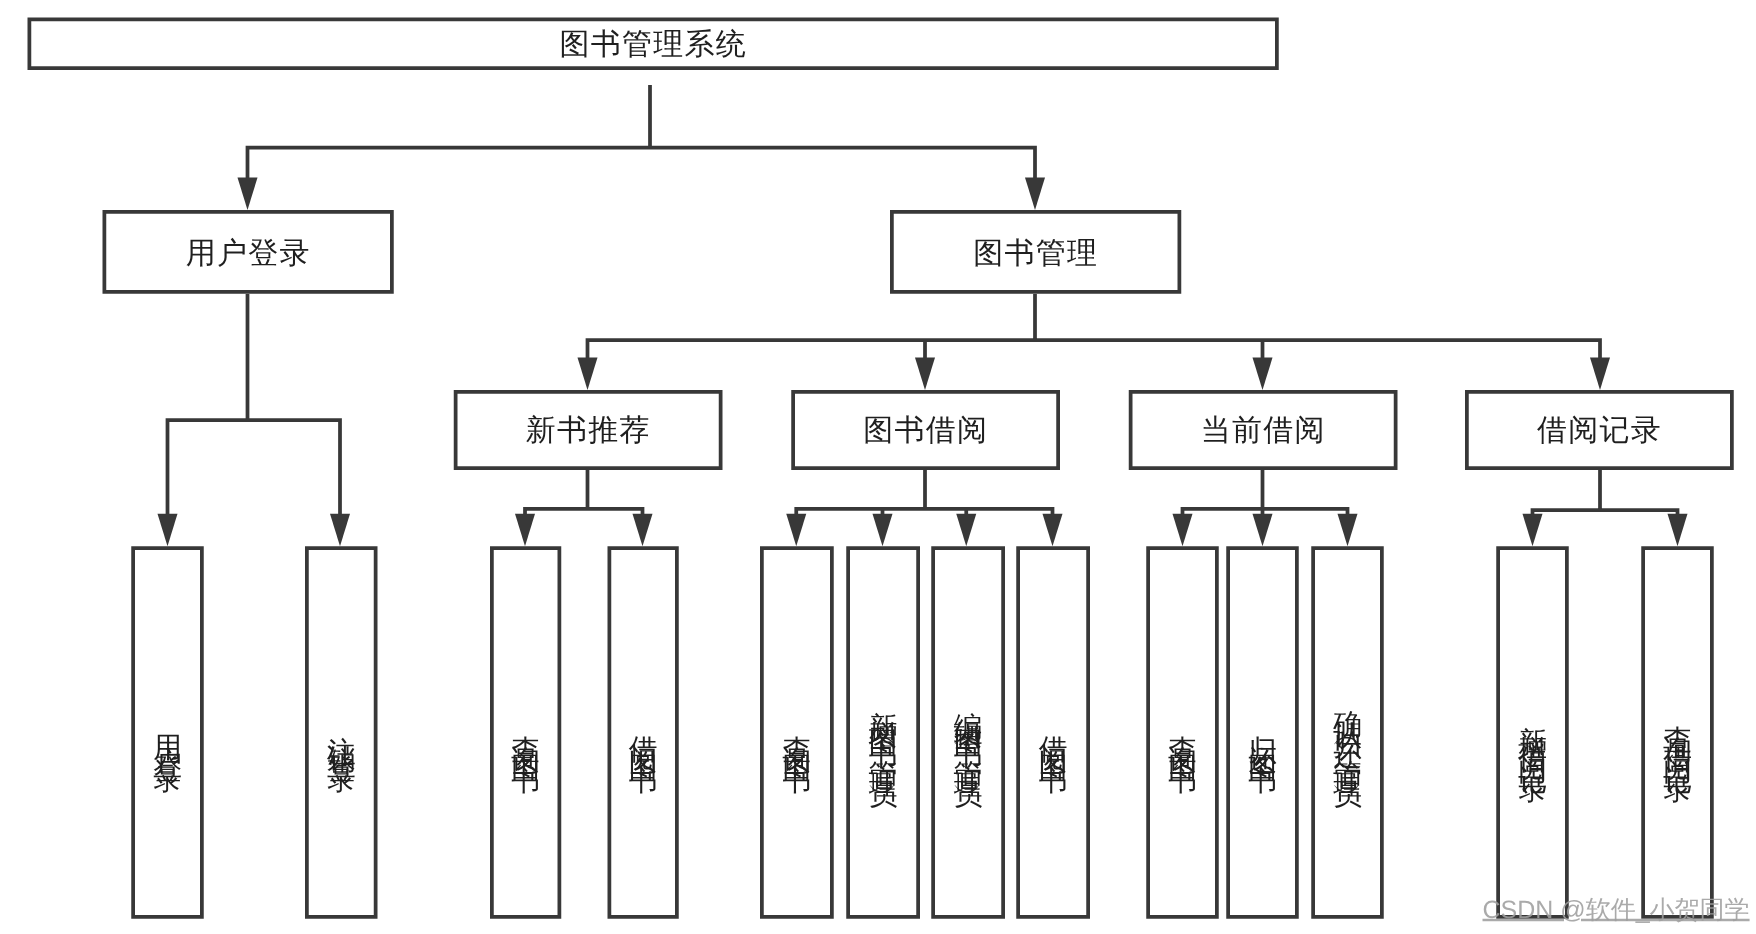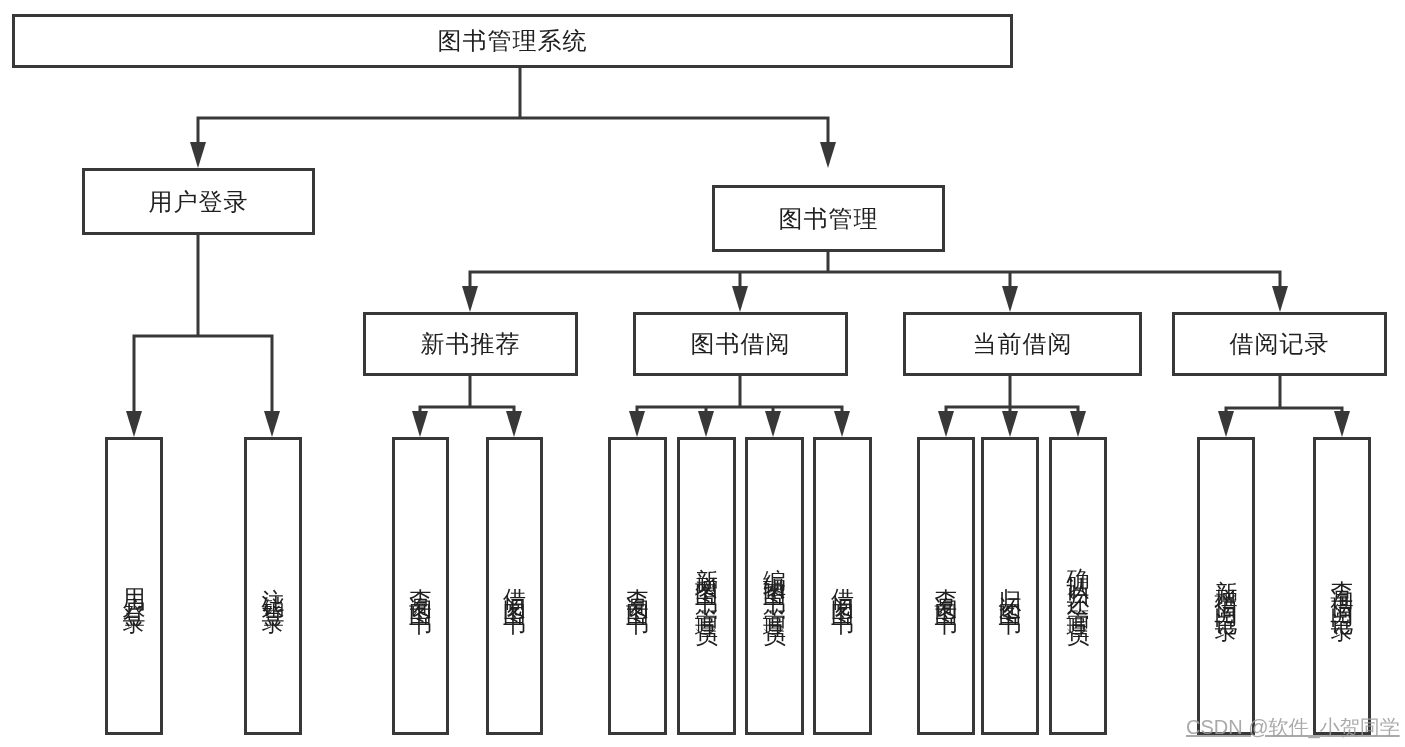--- a/index.html
+++ b/index.html
@@ -54,38 +54,38 @@
       <polygon points="765,411 781,411 773,437"></polygon>
       <polygon points="834,411 850,411 842,437"></polygon>
       <polygon points="938,411 954,411 946,437"></polygon>
       <polygon points="1002,411 1018,411 1010,437"></polygon>
       <polygon points="1070,411 1086,411 1078,437"></polygon>
       <polygon points="1218,411 1234,411 1226,437"></polygon>
       <polygon points="1334,411 1350,411 1342,437"></polygon>
     </g>
   </svg>
 
-  <div class="box hbox" style="left:12px;top:14px;width:1001px;height:54px;">
+  <div class="box hbox" style="left:22px;top:14px;width:1001px;height:42px;">
     <span>图书管理系统</span>
   </div>
 
   <div class="box hbox" style="left:82px;top:168px;width:233px;height:67px;">
     <span>用户登录</span>
   </div>
-  <div class="box hbox" style="left:712px;top:168px;width:233px;height:67px;margin-top:17px;">
+  <div class="box hbox" style="left:712px;top:168px;width:233px;height:67px;">
     <span>图书管理</span>
   </div>
 
   <div class="box hbox" style="left:363px;top:312px;width:215px;height:64px;">
     <span>新书推荐</span>
   </div>
   <div class="box hbox" style="left:633px;top:312px;width:215px;height:64px;">
     <span>图书借阅</span>
   </div>
-  <div class="box hbox" style="left:903px;top:312px;width:239px;height:64px;">
+  <div class="box hbox" style="left:903px;top:312px;width:215px;height:64px;">
     <span>当前借阅</span>
   </div>
   <div class="box hbox" style="left:1172px;top:312px;width:215px;height:64px;">
     <span>借阅记录</span>
   </div>
 
   <div class="box vbox" style="left:105px;top:437px;width:58px;height:298px;">
     <span class="vtext">用户登录</span>
   </div>
   <div class="box vbox" style="left:244px;top:437px;width:58px;height:298px;">

